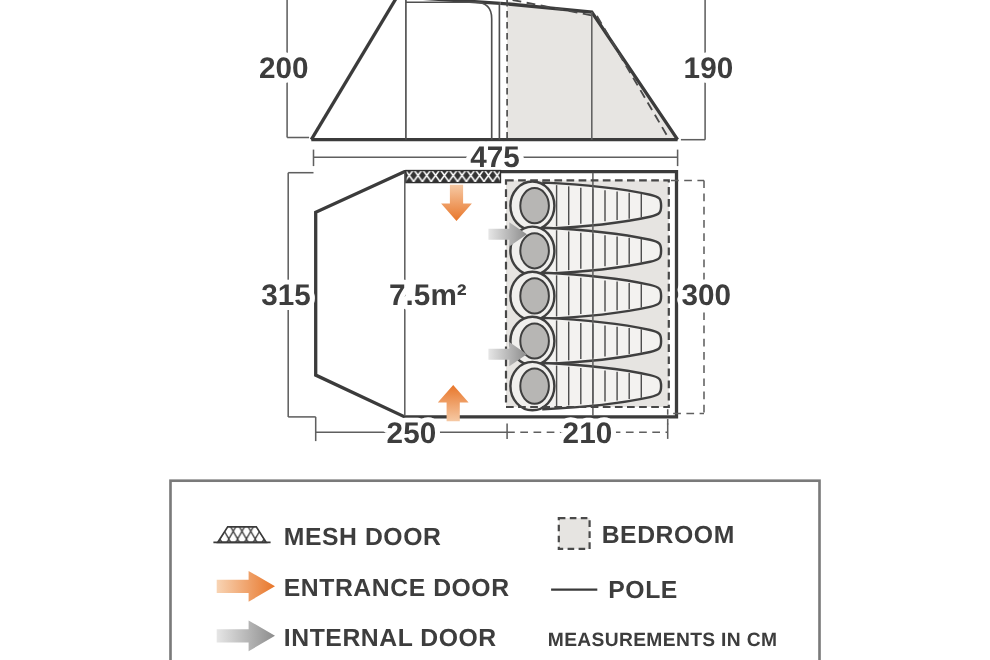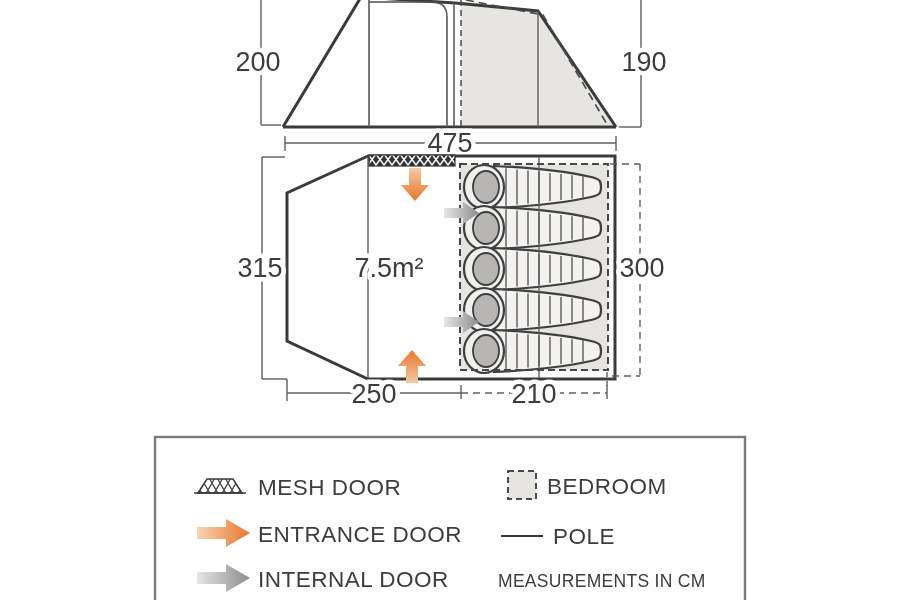--- a/index.html
+++ b/index.html
@@ -1,17 +1,17 @@
 <!DOCTYPE html>
 <html><head>
 <meta charset="utf-8">
 <style>
   html,body{margin:0;padding:0;background:#ffffff;}
   .stage{position:relative;width:900px;height:600px;background:#ffffff;overflow:hidden;
-         font-family:"Liberation Sans",sans-serif;}
+         font-family:"Liberation Sans",sans-serif;font-weight:bold;}
   svg text{font-family:"Liberation Sans",sans-serif;fill:#3d3d3d;}
   .halo{paint-order:stroke;stroke:#ffffff;stroke-width:9px;stroke-linejoin:round;}
   .dim{font-size:27px;}
   .area{font-size:27px;}
   .leg{font-size:22.5px;letter-spacing:.5px;}
   .note{font-size:17.5px;letter-spacing:.3px;}
 </style>
 </head>
 <body>
 

